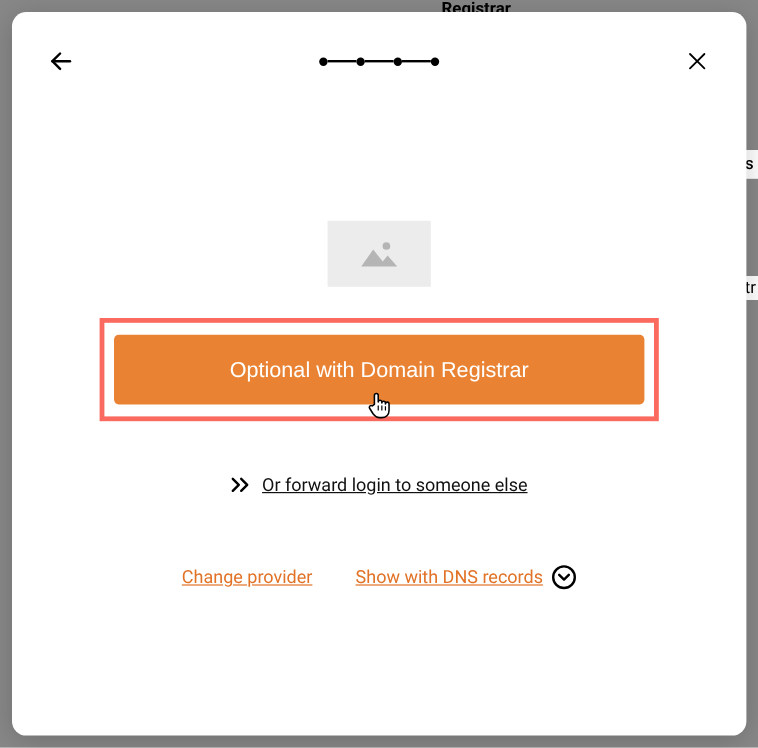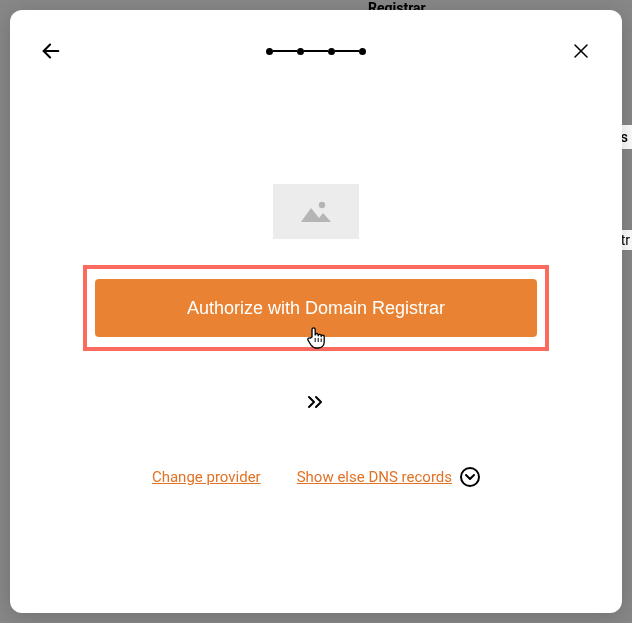--- a/index.html
+++ b/index.html
@@ -209,43 +209,44 @@
     <div class="img-placeholder">
       <svg width="34" height="28" viewBox="0 0 34 28">
         <rect x="0" y="0" width="34" height="28" fill="none"></rect>
         <circle cx="23" cy="7" r="3.2" fill="#b5b5b5"></circle>
         <polygon points="2,24 12,10 20,20 24,15 32,24" fill="#b5b5b5"></polygon>
       </svg>
     </div>
 
     <div class="hl-box">
       <button class="auth-btn">
-        <span>Authorize with Domain Registrar</span>
+        <span>Optional with Domain Registrar</span>
       </button>
       <svg class="cursor" width="24" height="26" viewBox="0 0 24 26">
         <path d="M8 13 V5.5 a1.6 1.6 0 0 1 3.2 0 V11 a1.5 1.5 0 0 1 3 0 V11.8 a1.5 1.5 0 0 1 3 0 V12.6 a1.5 1.5 0 0 1 3 0 V18 c0 3.5 -2.5 6 -6.3 6 h-1.6 c-2.4 0 -3.8 -1 -5.4 -3.2 L4 16.2 c-0.9 -1.4 0.9 -2.9 2.2 -1.9 Z" fill="#fff" stroke="#000" stroke-width="1.3" stroke-linejoin="round"></path>
         <line x1="11.2" y1="14" x2="11.2" y2="18" stroke="#000" stroke-width="1"></line>
         <line x1="14.2" y1="14" x2="14.2" y2="18" stroke="#000" stroke-width="1"></line>
         <line x1="17.2" y1="14.5" x2="17.2" y2="18" stroke="#000" stroke-width="1"></line>
       </svg>
     </div>
 
     <div class="fwd-row">
       <span class="dbl-chev">
         <svg width="18" height="14" viewBox="0 0 18 14" fill="none" stroke="#000" stroke-width="2" stroke-linecap="round" stroke-linejoin="round">
             <polyline points="2 2 7 7 2 12"></polyline>
             <polyline points="9 2 14 7 9 12"></polyline>
           </svg>
       </span>
+      <a class="fwd-link">Or forward login to someone else</a>
     </div>
 
     <div class="links-row">
       <a class="o-link">Change provider</a>
       <div class="dns-wrap">
-        <a class="o-link">Show else DNS records</a>
+        <a class="o-link">Show with DNS records</a>
         <span class="circle-chev">
           <svg width="10" height="8" viewBox="0 0 10 8" fill="none" stroke="#000" stroke-width="2" stroke-linecap="round" stroke-linejoin="round">
               <polyline points="1 2 5 6 9 2"></polyline>
             </svg>
         </span>
       </div>
     </div>
 
   </div>
 </div>

